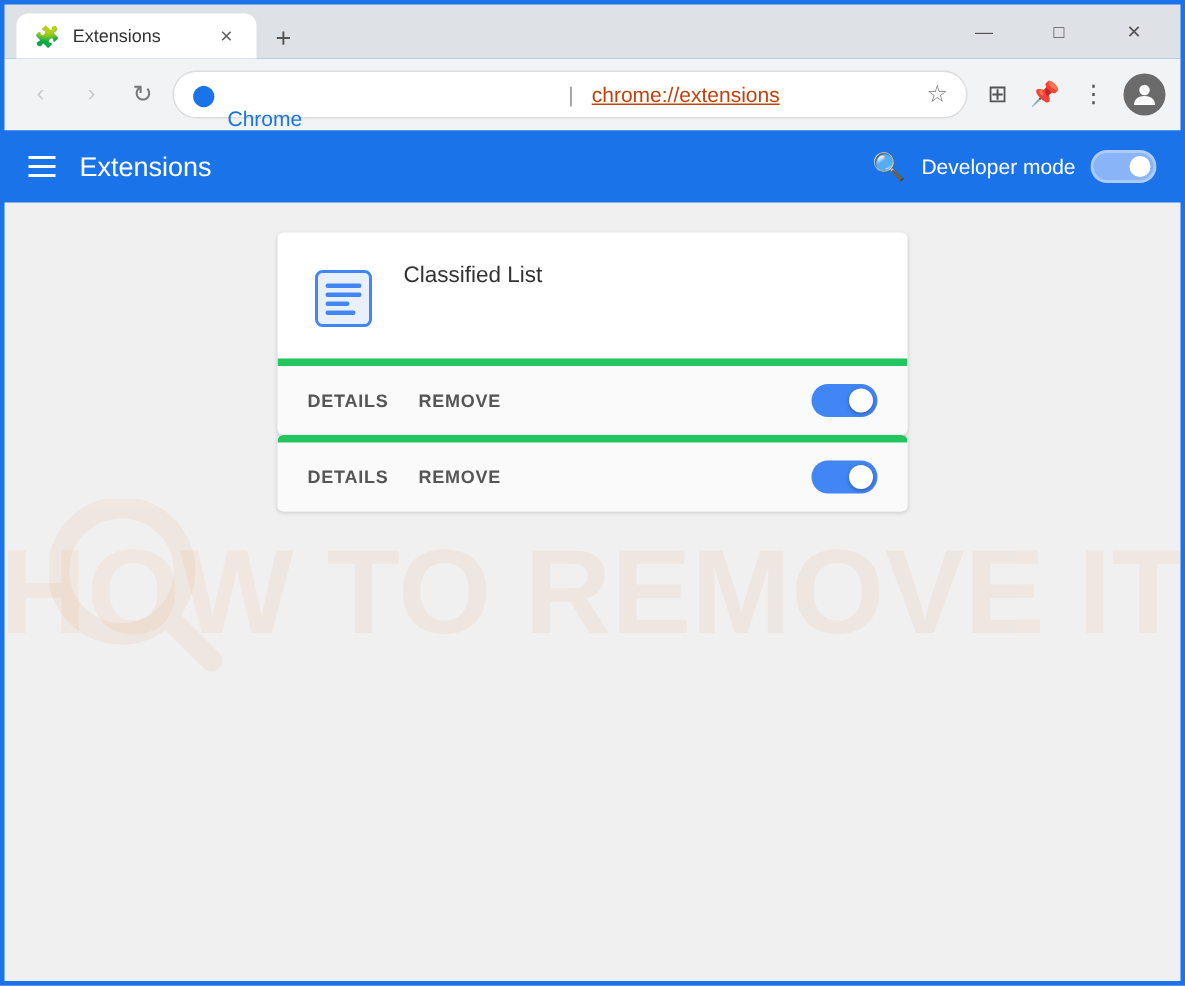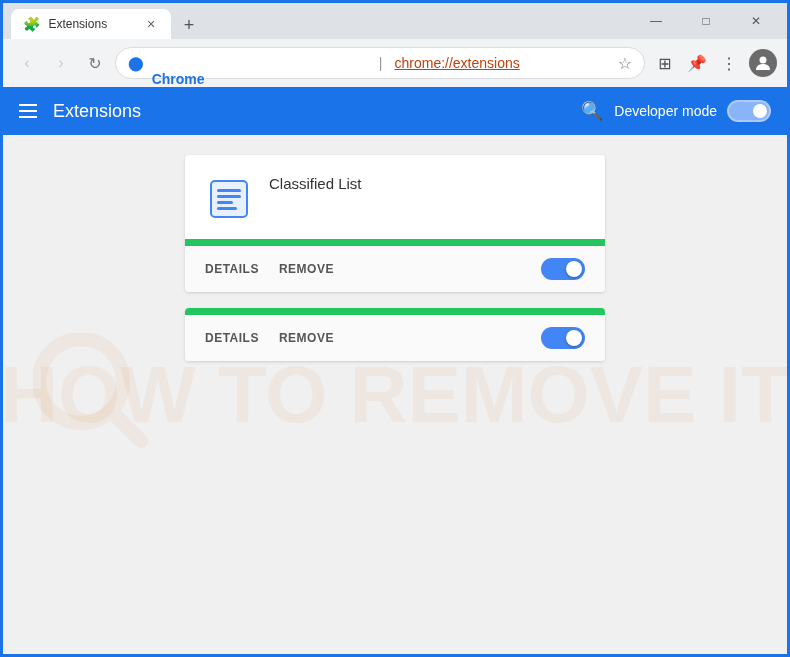--- a/index.html
+++ b/index.html
@@ -298,21 +298,20 @@
       width: 120px;
       height: 120px;
     }
 
     
     .cards-container {
       position: relative;
       z-index: 1;
       display: flex;
       flex-direction: column;
-      gap: 16px;
       max-width: 420px;
       margin: 0 auto;
     }
 
     .ext-card {
       background: #fff;
       border-radius: 4px;
       box-shadow: 0 1px 3px rgba(0,0,0,0.15);
       overflow: hidden;
     }
@@ -348,21 +347,21 @@
       font-size: 13px;
       color: #666;
       line-height: 1.5;
     }
 
     .card-footer {
       padding: 10px 20px;
       display: flex;
       align-items: center;
       gap: 20px;
-      border-top: 7px solid #22c55e;
+      border-top: 5px solid #22c55e;
       background: #fafafa;
     }
 
     .card-btn {
       font-size: 12px;
       font-weight: 600;
       color: #555;
       cursor: pointer;
       text-transform: uppercase;
       letter-spacing: 0.5px;
@@ -421,21 +420,21 @@
       </div>
     </div>
   </div>
 
   <div class="addressbar">
     <div class="nav-btn disabled">‹</div>
     <div class="nav-btn disabled">›</div>
     <div class="nav-btn">↻</div>
     <div class="address-field">
       <span class="address-icon">⬤</span>
-      <span class="address-text" style="color:#1a73e8;font-weight:700;margin-top:32px;">Chrome</span>
+      <span class="address-text" style="color:#1a73e8;font-weight:400;margin-top:32px;">Chrome</span>
       <span style="color:#999;font-size:14px;padding:0 4px;">|</span>
       <span class="address-text" style="color:#c2410c;text-decoration:underline;">chrome://extensions</span>
       <span class="address-star">☆</span>
     </div>
     <div class="toolbar-icons">
       <div class="toolbar-icon-btn">⊞</div>
       <div class="toolbar-icon-btn">📌</div>
       <div class="toolbar-icon-btn">⋮</div>
     </div>
     <div class="profile-btn">

